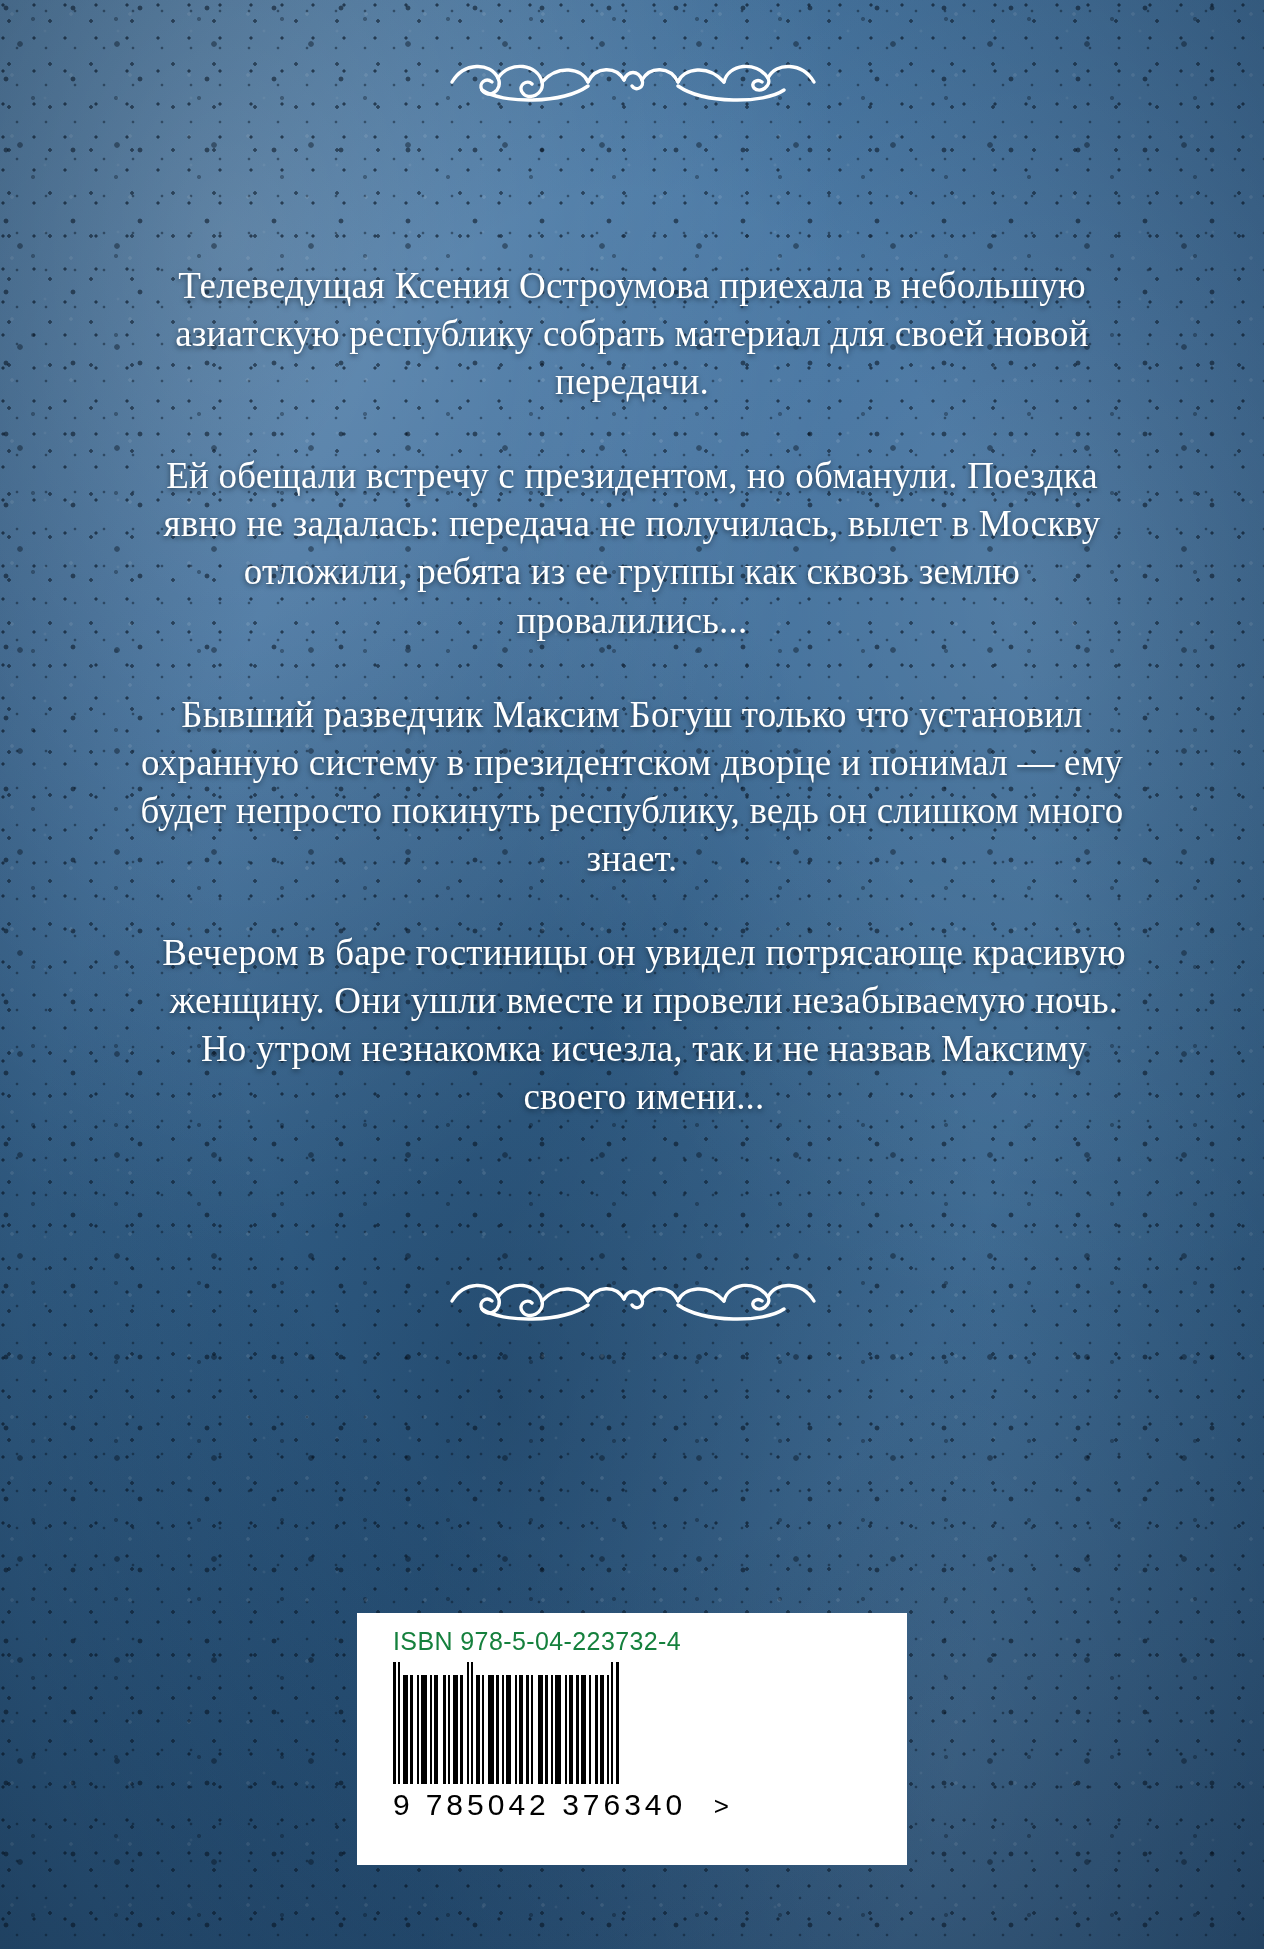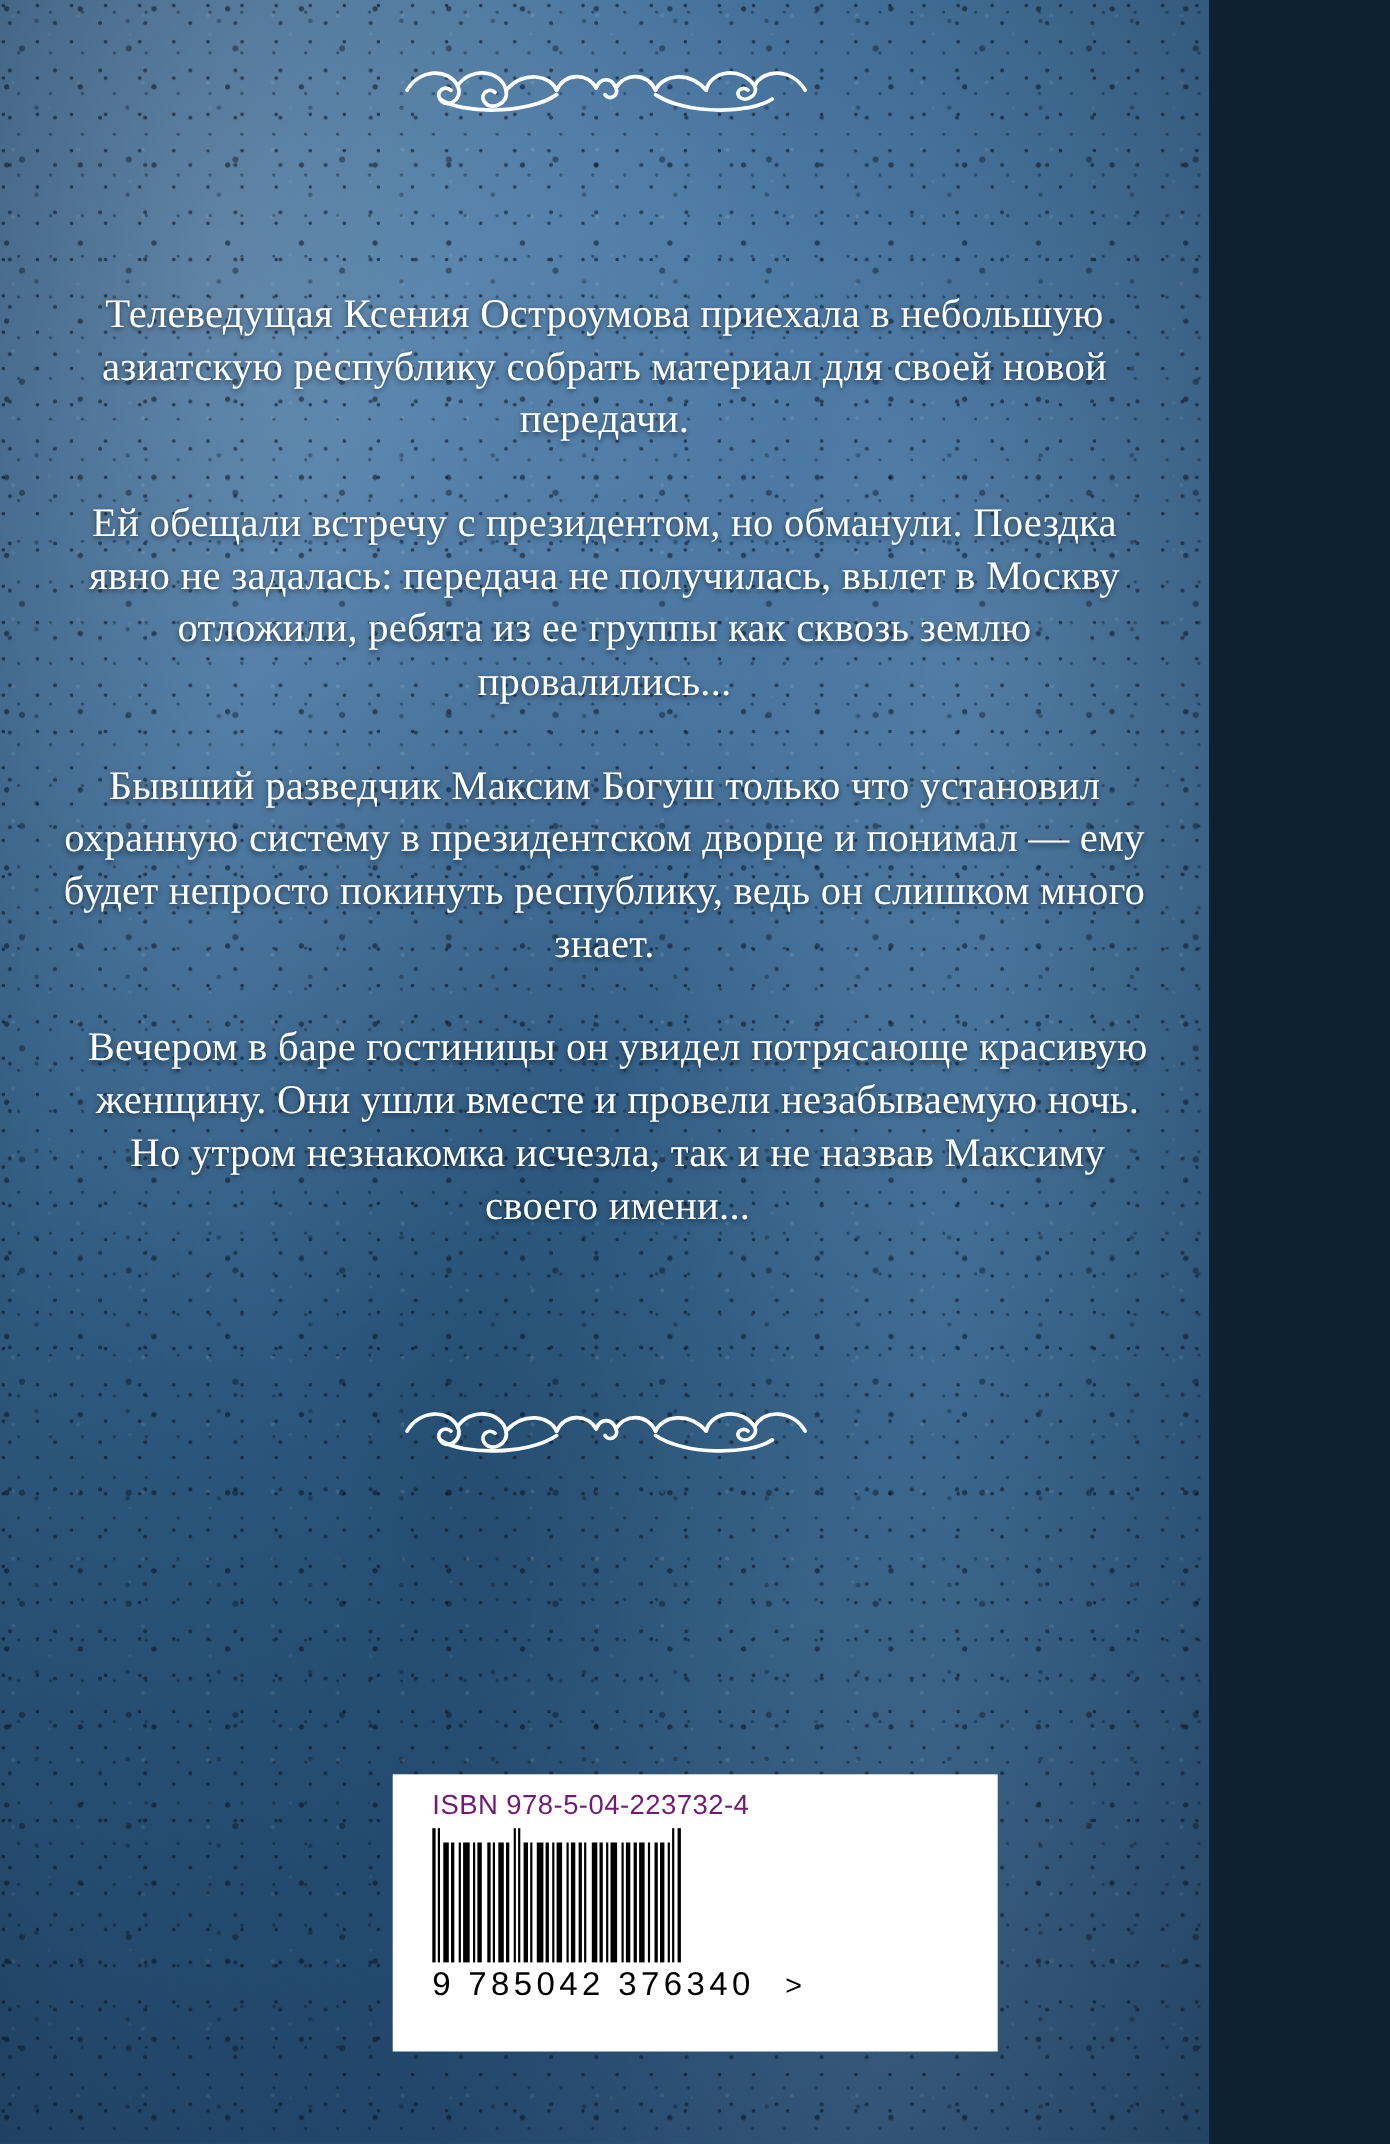--- a/index.html
+++ b/index.html
@@ -2,21 +2,21 @@
 <html lang="ru"><head>
 <meta charset="utf-8">
 <style>
   html, body {
     margin: 0;
     padding: 0;
     background: #0d2132;
   }
   .cover {
     position: relative;
-    width: 1099px;
+    width: 1264px;
     height: 1949px;
     overflow: hidden;
     background-color: #3f72a0;
     background-image:
       radial-gradient(ellipse at 18% 12%, rgba(255,255,255,0.20), rgba(255,255,255,0) 42%),
       radial-gradient(ellipse at 82% 30%, rgba(255,255,255,0.12), rgba(255,255,255,0) 38%),
       radial-gradient(ellipse at 40% 72%, rgba(10,35,60,0.35), rgba(10,35,60,0) 46%),
       radial-gradient(ellipse at 75% 90%, rgba(255,255,255,0.10), rgba(255,255,255,0) 40%),
       linear-gradient(165deg, #4b7ca8 0%, #3f6f9d 28%, #36658f 55%, #2f5d87 78%, #2b5680 100%);
     font-family: "Liberation Serif", "DejaVu Serif", serif;
@@ -108,21 +108,21 @@
     align-items: stretch;
   }
   .barcode-left {
     width: 370px;
     padding: 14px 0 0 36px;
     box-sizing: border-box;
     display: flex;
     flex-direction: column;
   }
   .isbn-text {
-    color: #701a75;
+    color: #15803d;
     font-family: "Liberation Sans", sans-serif;
     font-size: 25px;
     letter-spacing: 0.4px;
     margin-bottom: 6px;
   }
   .bars {
     height: 122px;
     width: 320px;
     display: flex;
     align-items: flex-end;

